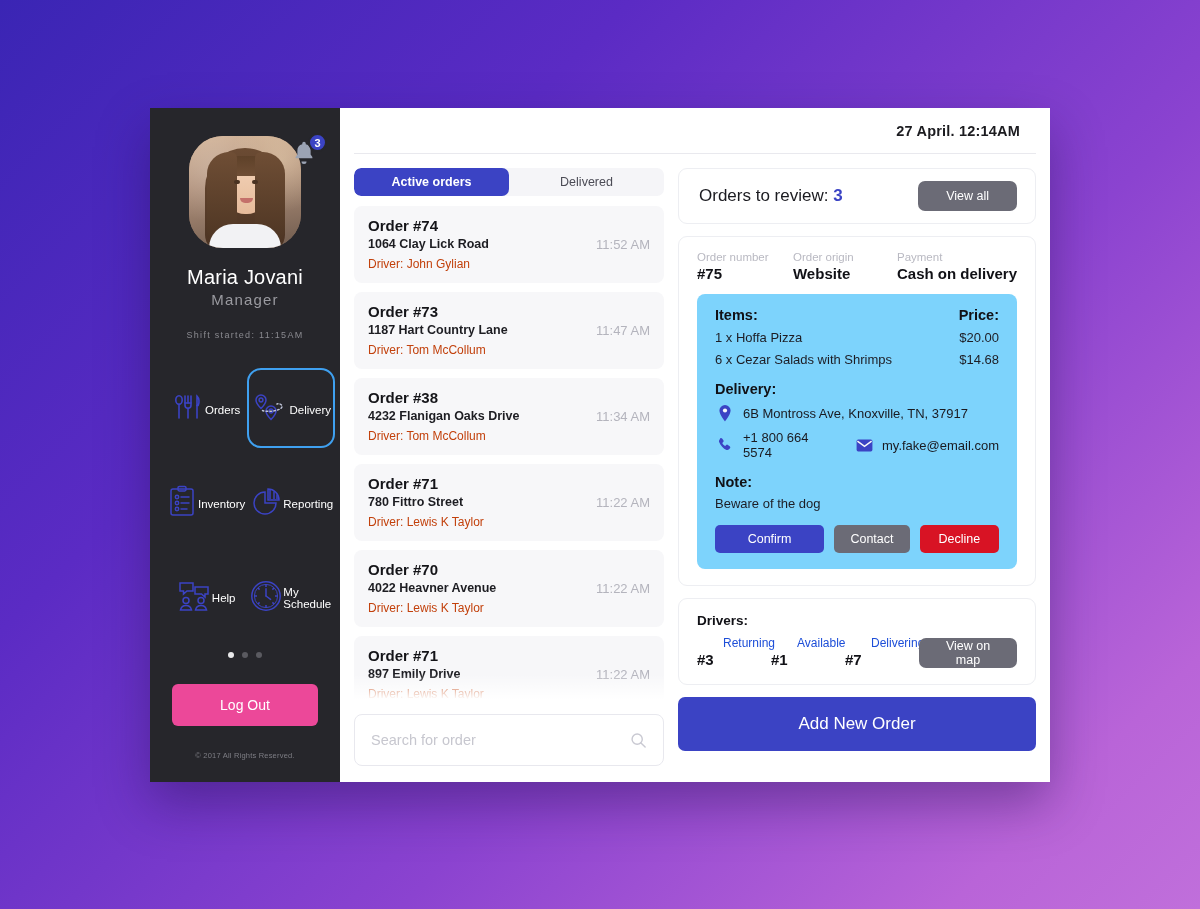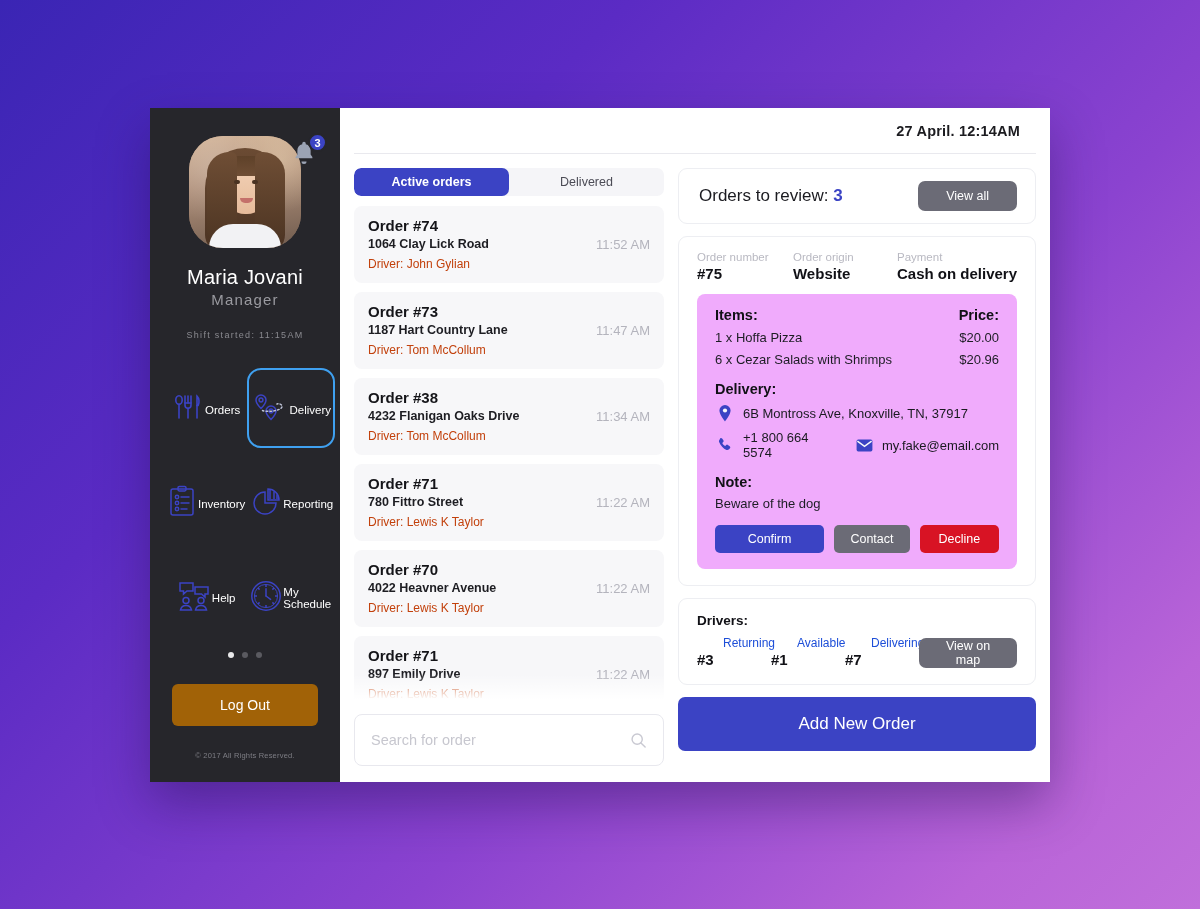--- a/index.html
+++ b/index.html
@@ -131,21 +131,21 @@
   .nav-label { font-size: 11.5px; color: #ffffff; margin-top: 4px; }
 
   .dots { display:flex; gap:8px; justify-content:center; margin-top: 16px; }
   .dot { width: 6px; height: 6px; border-radius:50%; background:#5a5a60; }
   .dot.on { background:#e8e8ea; }
 
   #logout-button {
     position: absolute;
     left: 22px; bottom: 56px;
     width: 146px; height: 42px;
-    background: #a16207;
+    background: #ec4899;
     border: none; border-radius: 6px;
     color: #fff; font-size: 14px;
     font-family: "Liberation Sans", sans-serif;
     cursor: pointer;
   }
   #copyright {
     position: absolute; bottom: 22px; left:0; right:0;
     text-align: center;
     font-size: 7.5px; color: #7e7e85;
     letter-spacing: .2px;
@@ -270,21 +270,21 @@
   }
   .meta-row { display:flex; gap: 0; }
   .meta-col { }
   .meta-col:nth-child(1){ width: 96px; }
   .meta-col:nth-child(2){ width: 104px; }
   .meta-label { font-size: 11.5px; color:#b9b9c2; }
   .meta-value { font-size: 15px; font-weight:bold; color:#111116; margin-top:2px; }
 
   #items-box {
     margin-top: 12px;
-    background:#f0abfc;
+    background:#7dd3fc;
     border-radius: 8px;
     padding: 13px 18px 16px 18px;
   }
   .items-head { display:flex; justify-content:space-between; }
   .items-head div { font-size: 14.5px; font-weight:bold; color:#111116; }
   .item-row { display:flex; justify-content:space-between; margin-top: 7px; }
   .item-name { font-size: 13px; color:#1d1d24; }
   .item-price { font-size: 13px; color:#1d1d24; }
 
   .sec-title { font-size: 14.5px; font-weight:bold; color:#111116; margin-top: 14px; }
@@ -586,21 +586,21 @@
               <div>Items:</div>
               <div>Price:</div>
             </div>
 
             <div class="item-row">
               <div class="item-name">1 x Hoffa Pizza</div>
               <div class="item-price">$20.00</div>
             </div>
             <div class="item-row">
               <div class="item-name">6 x Cezar Salads with Shrimps</div>
-              <div class="item-price">$20.96</div>
+              <div class="item-price">$14.68</div>
             </div>
 
             <div class="sec-title">Delivery:</div>
 
             <div class="contact-row">
               <span class="ico">
                 <svg width="14" height="17" viewBox="0 0 14 17" fill="currentColor">
                   <path d="M7 0a5.6 5.6 0 0 0-5.6 5.6C1.4 9.6 7 16.5 7 16.5s5.6-6.9 5.6-10.9A5.6 5.6 0 0 0 7 0z"></path>
                   <circle cx="7" cy="5.5" r="2.1" fill="#f7f7f9"></circle>
                 </svg>

